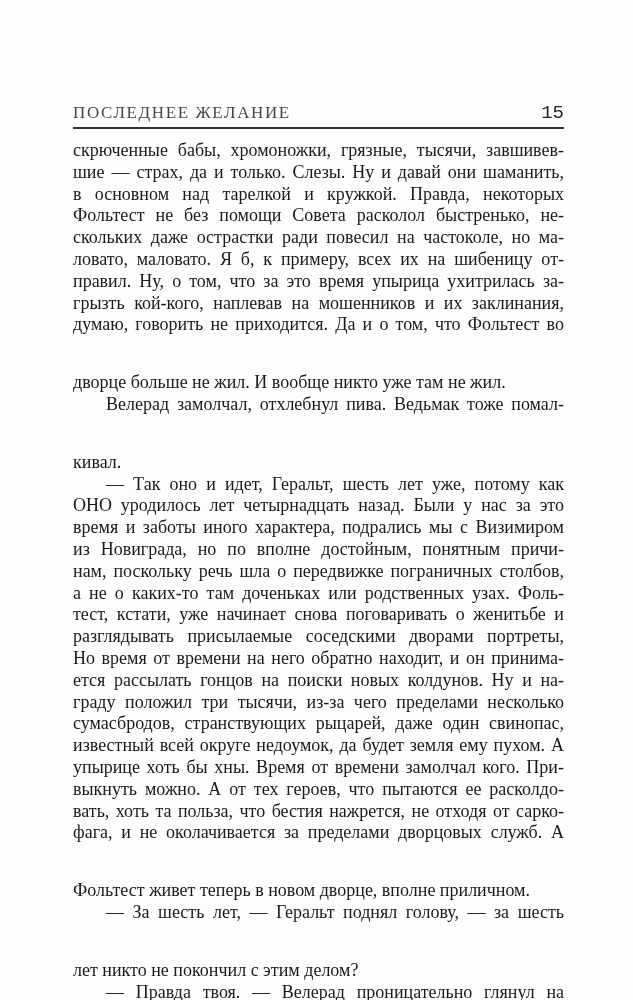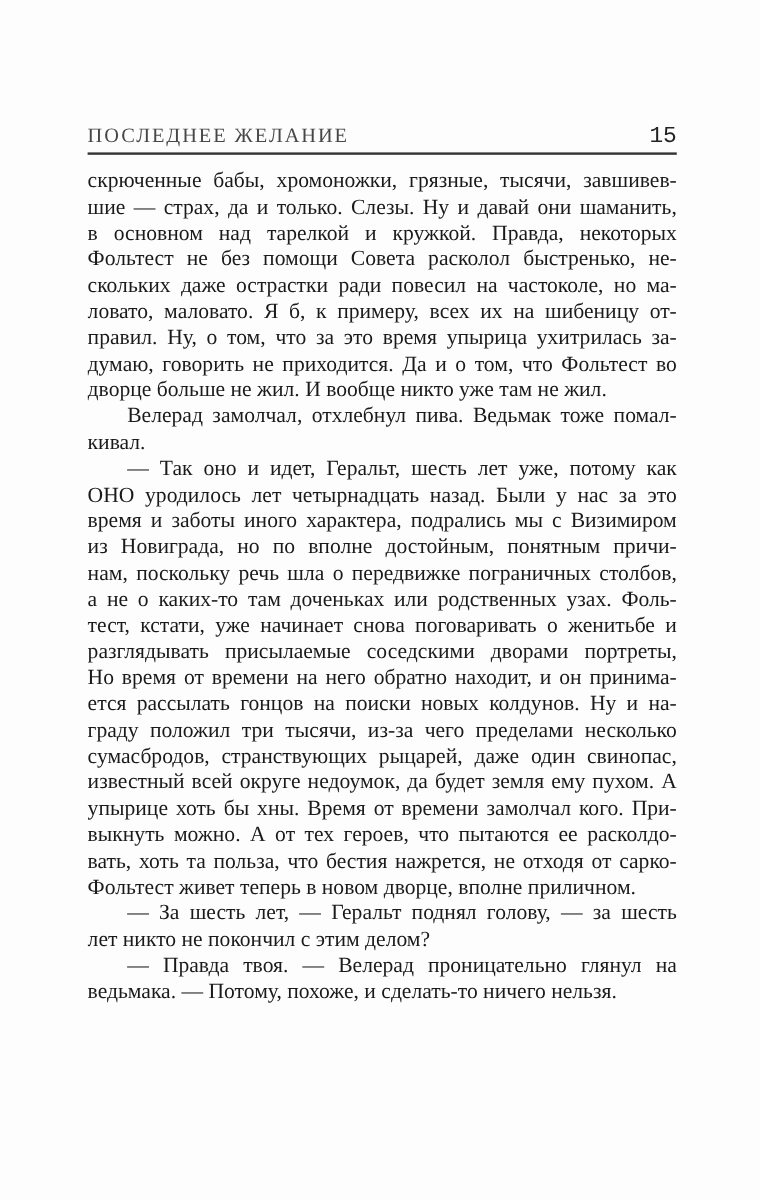--- a/index.html
+++ b/index.html
@@ -55,20 +55,21 @@
   }
   .line {
     height: 21.8px;
     overflow: hidden;
     text-align: justify;
     text-align-last: justify;
     white-space: normal;
   }
   .line.last {
     text-align-last: left;
+    margin-top: 36px;
   }
   .line.indent {
     text-indent: 33px;
   }
 </style>
 </head>
 <body>
 
 <div class="page">
   <div class="content">
@@ -79,20 +80,21 @@
     <div class="header-rule"></div>
     <div class="body-text">
         <div class="paragraph">
           <div class="line">скрюченные бабы, хромоножки, грязные, тысячи, завшивев-</div>
           <div class="line">шие — страх, да и только. Слезы. Ну и давай они шаманить,</div>
           <div class="line">в основном над тарелкой и кружкой. Правда, некоторых</div>
           <div class="line">Фольтест не без помощи Совета расколол быстренько, не-</div>
           <div class="line">скольких даже острастки ради повесил на частоколе, но ма-</div>
           <div class="line">ловато, маловато. Я б, к примеру, всех их на шибеницу от-</div>
           <div class="line">правил. Ну, о том, что за это время упырица ухитрилась за-</div>
+          <div class="line">грызть кой-кого, наплевав на мошенников и их заклинания,</div>
           <div class="line">думаю, говорить не приходится. Да и о том, что Фольтест во</div>
           <div class="line last">дворце больше не жил. И вообще никто уже там не жил.</div>
         </div>
         <div class="paragraph">
           <div class="line indent">Велерад замолчал, отхлебнул пива. Ведьмак тоже помал-</div>
           <div class="line last">кивал.</div>
         </div>
         <div class="paragraph">
           <div class="line indent">— Так оно и идет, Геральт, шесть лет уже, потому как</div>
           <div class="line">ОНО уродилось лет четырнадцать назад. Были у нас за это</div>
@@ -103,20 +105,21 @@
           <div class="line">тест, кстати, уже начинает снова поговаривать о женитьбе и</div>
           <div class="line">разглядывать присылаемые соседскими дворами портреты,</div>
           <div class="line">Но время от времени на него обратно находит, и он принима-</div>
           <div class="line">ется рассылать гонцов на поиски новых колдунов. Ну и на-</div>
           <div class="line">граду положил три тысячи, из-за чего пределами несколько</div>
           <div class="line">сумасбродов, странствующих рыцарей, даже один свинопас,</div>
           <div class="line">известный всей округе недоумок, да будет земля ему пухом. А</div>
           <div class="line">упырице хоть бы хны. Время от времени замолчал кого. При-</div>
           <div class="line">выкнуть можно. А от тех героев, что пытаются ее расколдо-</div>
           <div class="line">вать, хоть та польза, что бестия нажрется, не отходя от сарко-</div>
+          <div class="line">фага, и не околачивается за пределами дворцовых служб. А</div>
           <div class="line last">Фольтест живет теперь в новом дворце, вполне приличном.</div>
         </div>
         <div class="paragraph">
           <div class="line indent">— За шесть лет, — Геральт поднял голову, — за шесть</div>
           <div class="line last">лет никто не покончил с этим делом?</div>
         </div>
         <div class="paragraph">
           <div class="line indent">— Правда твоя. — Велерад проницательно глянул на</div>
           <div class="line last">ведьмака. — Потому, похоже, и сделать-то ничего нельзя.</div>
         </div>

